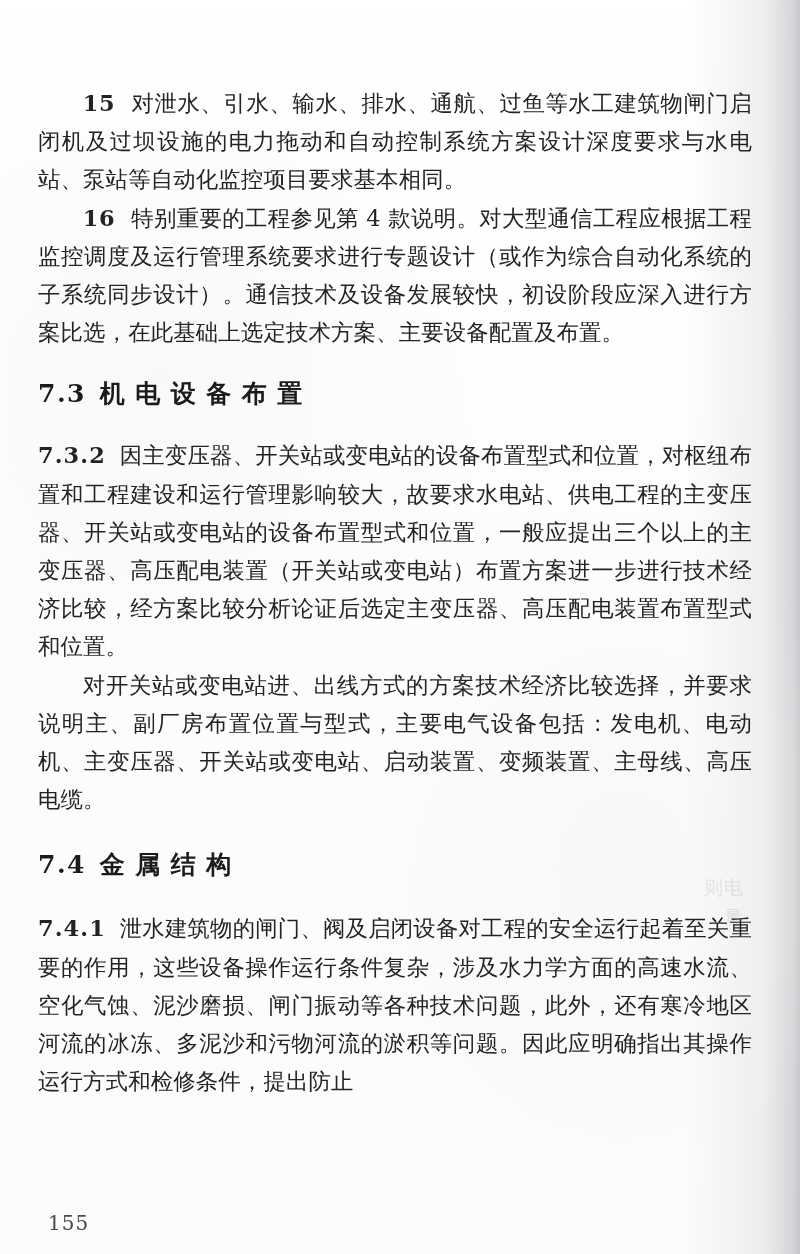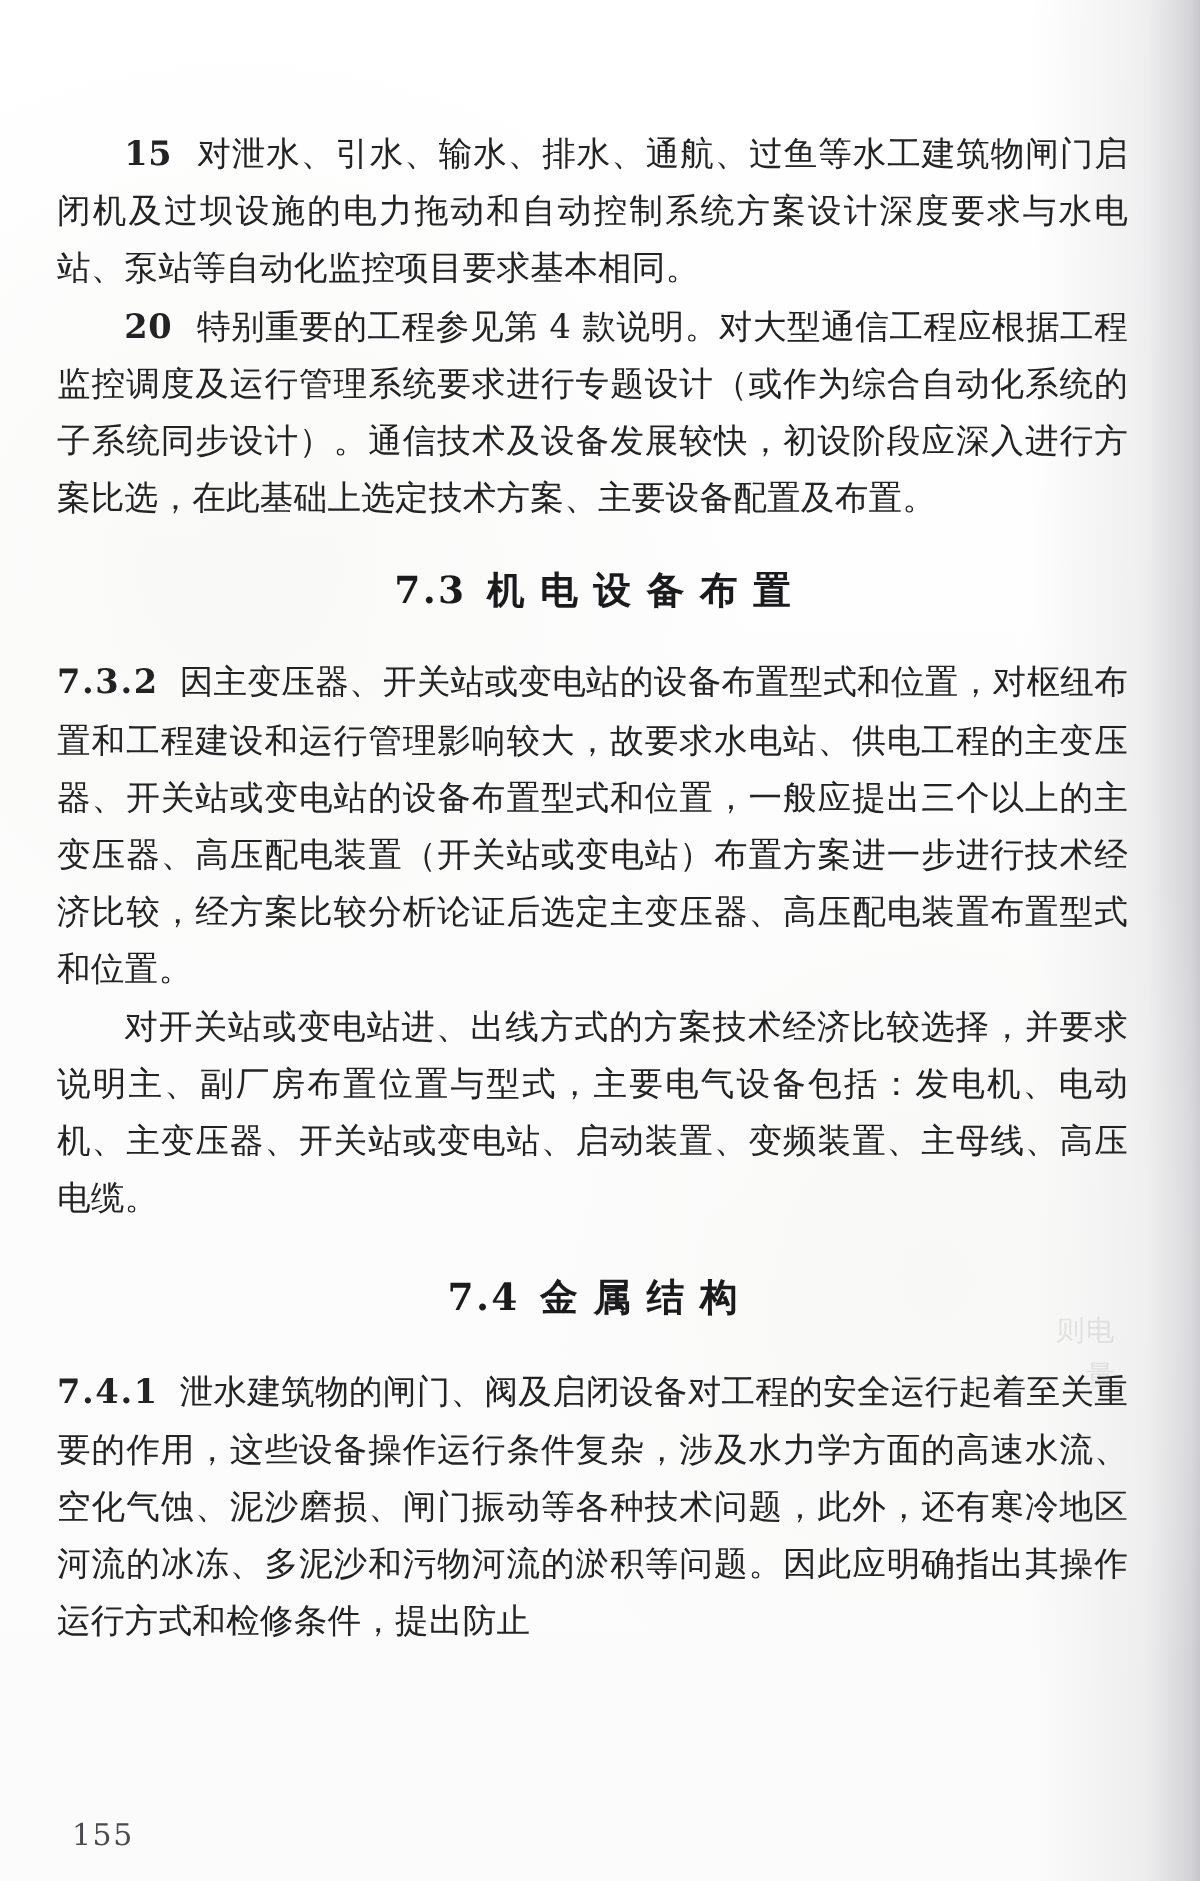--- a/index.html
+++ b/index.html
@@ -85,21 +85,21 @@
   .num {
     font-family: "DejaVu Serif", "Liberation Serif", serif;
     font-weight: bold;
     letter-spacing: 0.5px;
   }
   .num.listnum { padding-right: 0.72em; }
   .num.clause  { padding-right: 0.62em; letter-spacing: 1.1px; }
 
   
   .heading {
-    text-align: center;
+    text-align: left;
     font-size: 25px;
     font-weight: bold;
     color: #1b1b1d;
     margin: 0;
     letter-spacing: 0.5px;
   }
   .heading .hnum {
     letter-spacing: 1.5px;
     margin-right: 0.55em;
   }
@@ -128,21 +128,21 @@
 <body>
 
 <div class="page"></div>
 
 <div class="bleed">则电量</div>
 
 <div class="content">
 
   <p class="para indent"><span class="num listnum">15</span><span>对泄水、引水、输水、排水、通航、过鱼等水工建筑物闸门启闭机及过坝设施的电力拖动和自动控制系统方案设计深度要求与水电站、泵站等自动化监控项目要求基本相同。</span></p>
 
-  <p class="para indent"><span class="num listnum">20</span><span>特别重要的工程参见第 4 款说明。对大型通信工程应根据工程监控调度及运行管理系统要求进行专题设计（或作为综合自动化系统的子系统同步设计）。通信技术及设备发展较快，初设阶段应深入进行方案比选，在此基础上选定技术方案、主要设备配置及布置。</span></p>
+  <p class="para indent"><span class="num listnum">16</span><span>特别重要的工程参见第 4 款说明。对大型通信工程应根据工程监控调度及运行管理系统要求进行专题设计（或作为综合自动化系统的子系统同步设计）。通信技术及设备发展较快，初设阶段应深入进行方案比选，在此基础上选定技术方案、主要设备配置及布置。</span></p>
 
   <div class="sp-before-h73"></div>
   <h2 class="heading"><span class="hnum">7.3</span><span class="htitle">机电设备布置</span></h2>
   <div class="sp-after-h73"></div>
 
 
   <p class="para hang"><span class="num clause">7.3.2</span><span>因主变压器、开关站或变电站的设备布置型式和位置，对枢纽布置和工程建设和运行管理影响较大，故要求水电站、供电工程的主变压器、开关站或变电站的设备布置型式和位置，一般应提出三个以上的主变压器、高压配电装置（开关站或变电站）布置方案进一步进行技术经济比较，经方案比较分析论证后选定主变压器、高压配电装置布置型式和位置。</span></p>
 
   <p class="para indent">对开关站或变电站进、出线方式的方案技术经济比较选择，并要求说明主、副厂房布置位置与型式，主要电气设备包括：发电机、电动机、主变压器、开关站或变电站、启动装置、变频装置、主母线、高压电缆。</p>
 

